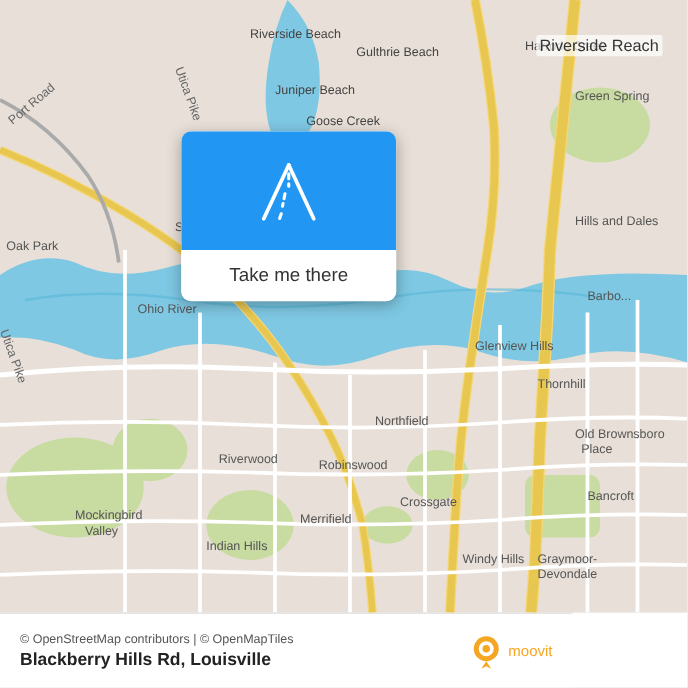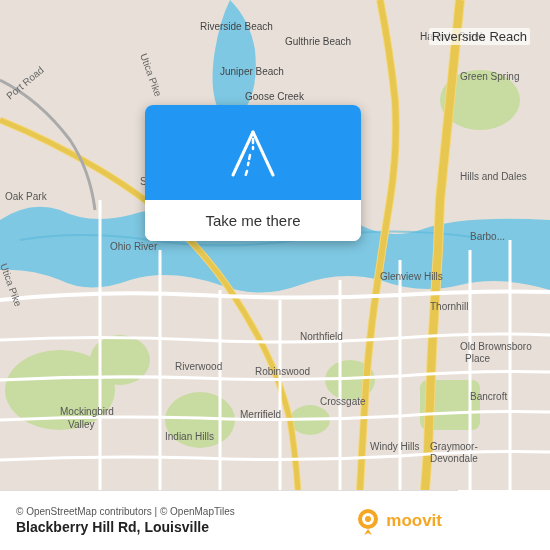--- a/index.html
+++ b/index.html
@@ -44,41 +44,41 @@
       align-items: center;
       gap: 4px;
     }
 
     .moovit-pin {
       width: 28px;
       height: 28px;
     }
 
     .moovit-text {
-      font-size: 17px;
-      font-weight: bold;
+      font-size: 12px;
+      font-weight: normal;
       color: #222;
     }
 
     .moovit-text span {
       color: #f5a623;
     }
 
     
     .attribution {
       font-size: 10px;
       color: #555;
     }
 
     
     .map-popup {
       position: absolute;
       top: 105px;
       left: 145px;
-      width: 216px;
+      width: 172px;
       background: white;
       border-radius: 8px;
       box-shadow: 0 3px 12px rgba(0,0,0,0.3);
       overflow: hidden;
       z-index: 10;
     }
 
     .popup-header {
       background: #2196F3;
       display: flex;
@@ -215,21 +215,21 @@
       </svg>
     </div>
     <button class="popup-button">Take me there</button>
 
   </div>
 </div>
 
 <div id="bottom-bar">
   <div style="display:flex; flex-direction:column; gap:2px;">
     <span class="attribution">© OpenStreetMap contributors | © OpenMapTiles</span>
-    <span style="font-size:14px; font-weight:600; color:#222;">Blackberry Hill Rd, Louisville</span>
+    <span style="font-size:14px; font-weight:600; color:#222;">Blackberry Hills Rd, Louisville</span>
   </div>
   <div class="moovit-logo">
 
     <svg class="moovit-pin" viewBox="0 0 28 28" xmlns="http://www.w3.org/2000/svg">
       <circle cx="14" cy="12" r="10" fill="#f5a623"></circle>
       <circle cx="14" cy="12" r="6" fill="white"></circle>
       <circle cx="14" cy="12" r="3" fill="#f5a623"></circle>
       <path d="M14,22 L10,28 L14,26 L18,28 Z" fill="#f5a623"></path>
     </svg>
     <span class="moovit-text">

